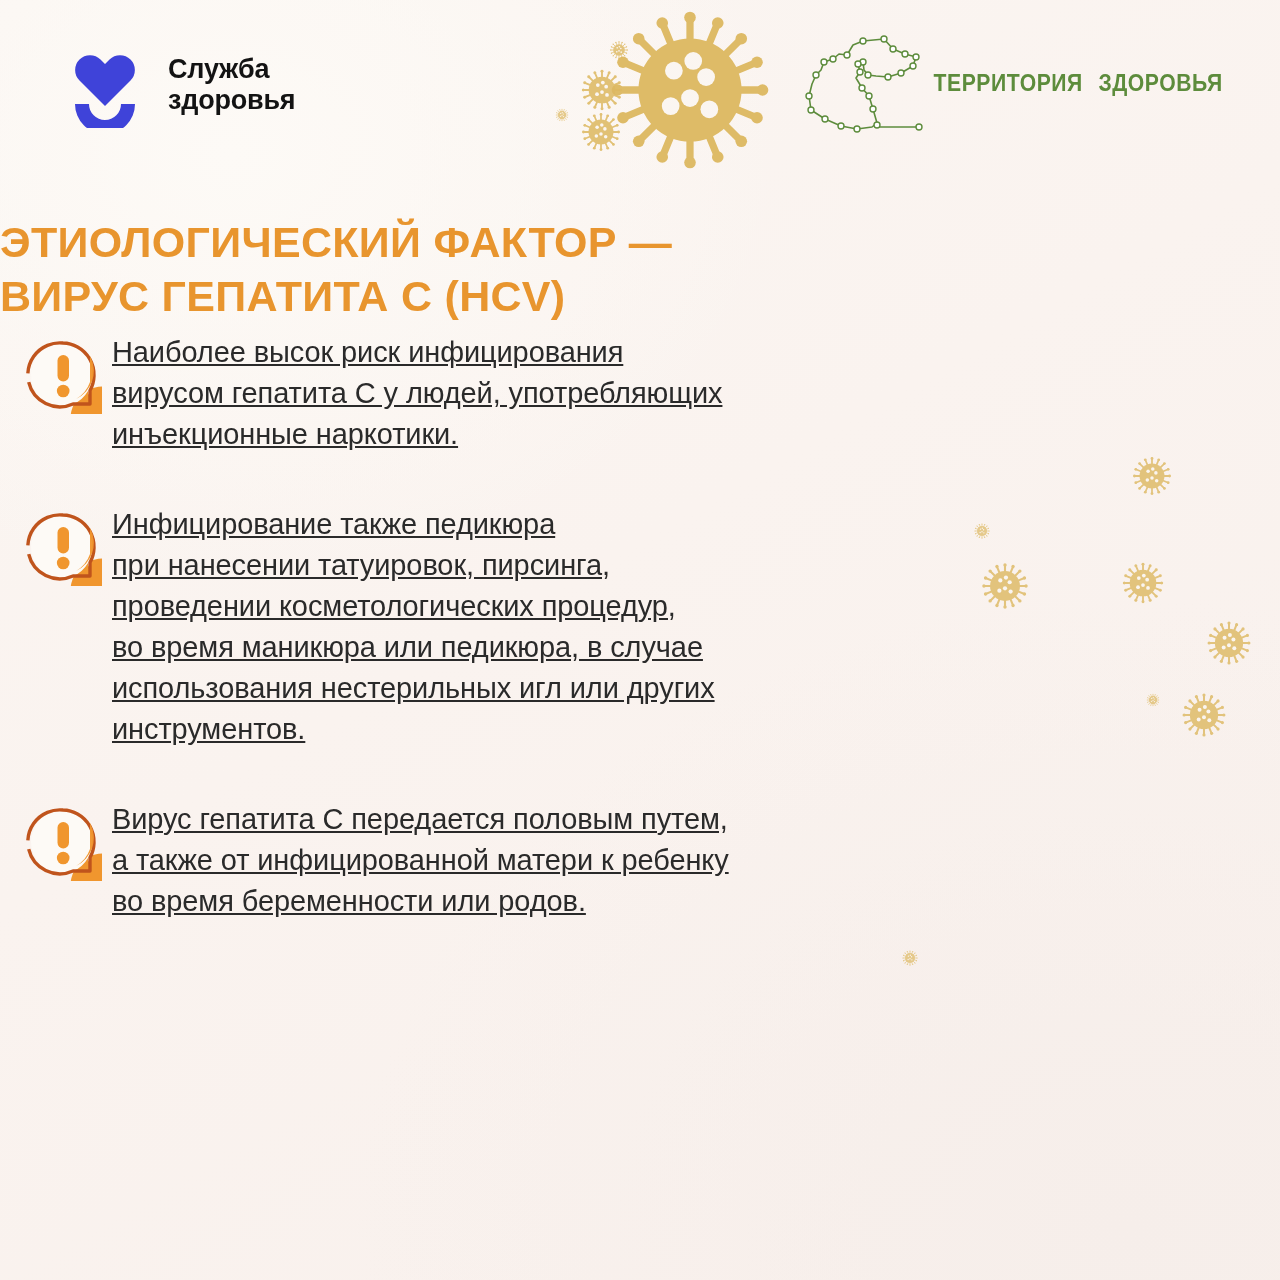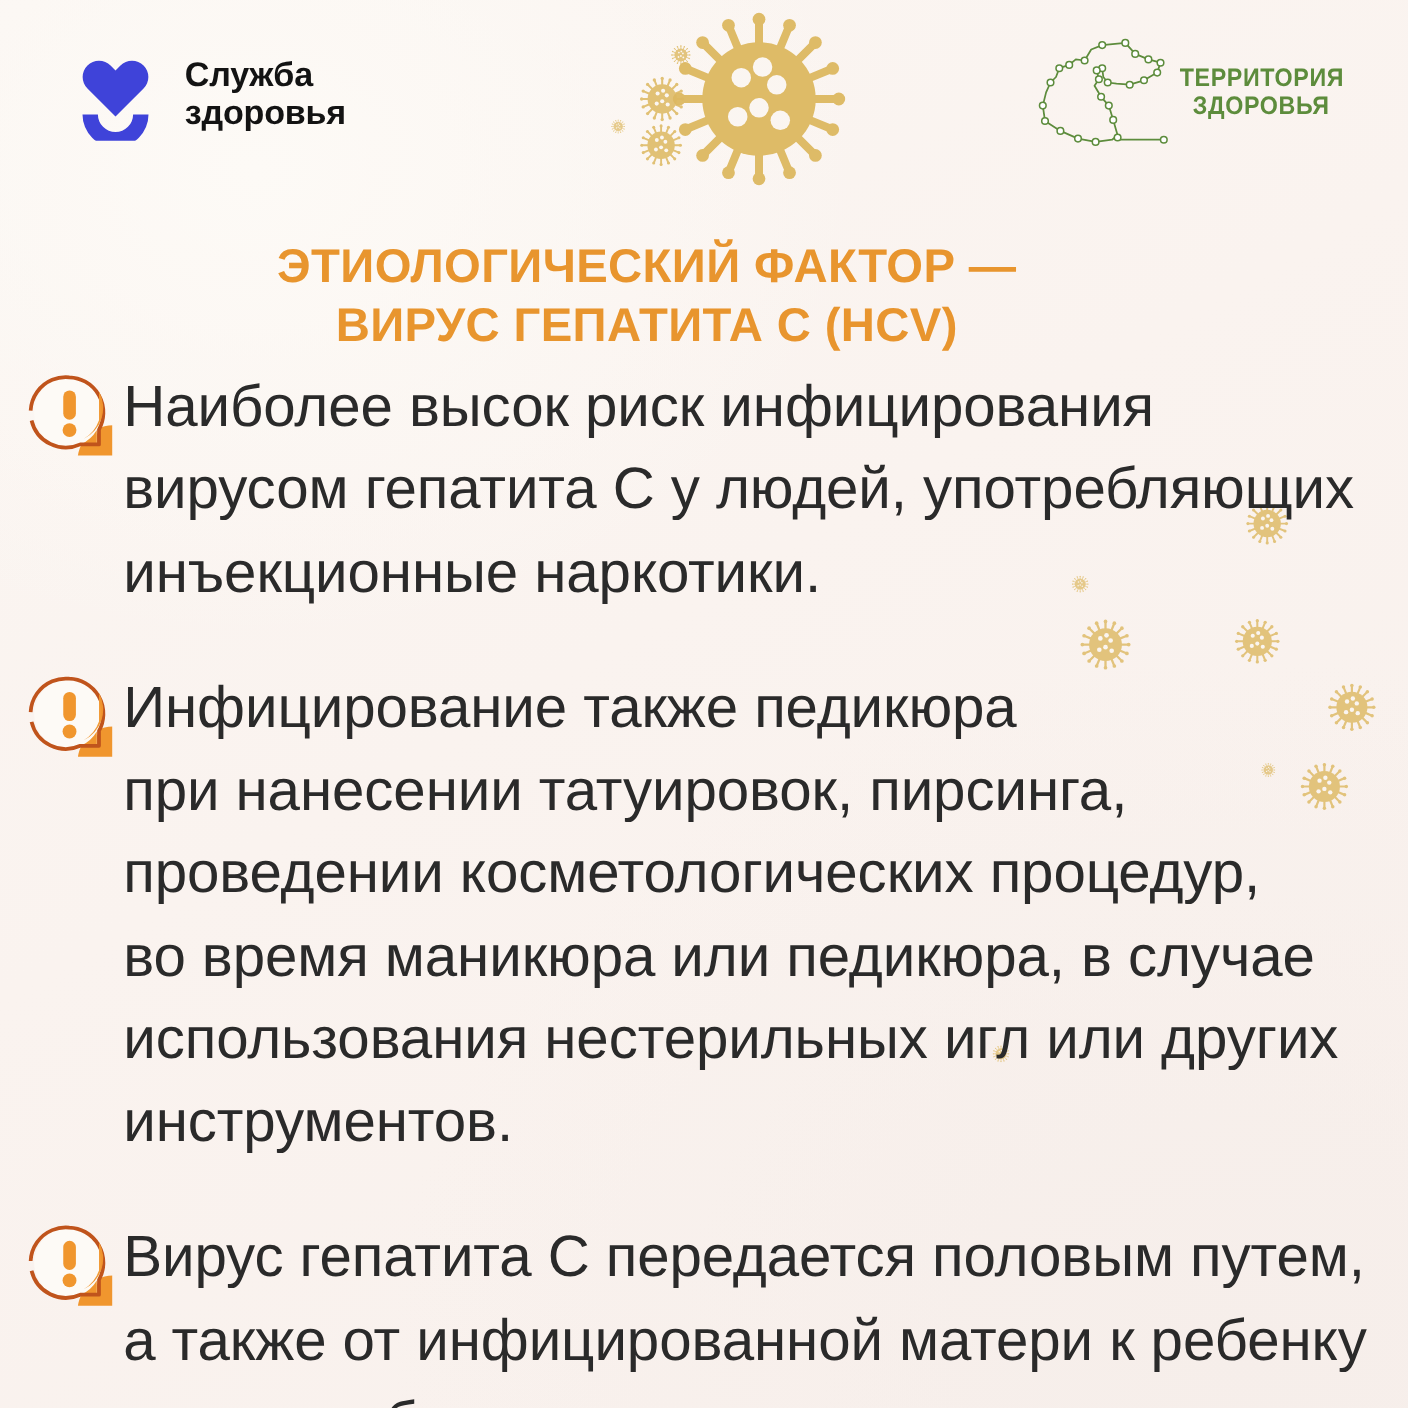--- a/index.html
+++ b/index.html
@@ -52,21 +52,21 @@
     align-items: center;
     gap: 20px;
   }
   .brand-mark {
     width: 86px;
     height: 86px;
     flex: 0 0 86px;
   }
   .brand-words {
     font-weight: 700;
-    font-size: 31px;
+    font-size: 27px;
     line-height: 1.14;
     color: #131313;
     letter-spacing: -0.2px;
     white-space: pre-line;
   }
 
   .brand-right {
     position: absolute;
     right: 52px;
     top: 26px;
@@ -74,42 +74,42 @@
     align-items: center;
     gap: 4px;
   }
   .brand-map {
     width: 126px;
     height: 112px;
     flex: 0 0 126px;
   }
   .brand-right-words {
     display: flex;
-    flex-direction: column;
+    flex-direction: row;
     align-items: center;
     gap: 3px;
     margin-top: 2px;
   }
   .brand-right-words span {
     font-family: "Liberation Sans Narrow", "Liberation Sans", sans-serif;
     font-weight: 700;
     font-size: 23px;
     line-height: 1;
     letter-spacing: 0.6px;
     color: #5d8c3c;
     transform: scaleX(0.92);
   }
 
   
   .title {
     position: absolute;
     top: 186px;
     left: 0;
     width: 1176px;
-    text-align: center;
+    text-align: left;
     font-weight: 700;
     font-size: 43px;
     line-height: 1.26;
     letter-spacing: 0.3px;
     color: #e8952e;
     white-space: pre-line;
   }
 
   
   .bullets {
@@ -128,26 +128,27 @@
 
   .bullet-icon {
     flex: 0 0 78px;
     width: 78px;
     height: 78px;
     margin-top: 6px;
   }
 
   .bullet-text {
     flex: 1 1 auto;
-    font-size: 53px;
+    font-size: 29px;
     line-height: 1.42;
     color: #2a2a2a;
     letter-spacing: -0.1px;
     white-space: pre-line;
     padding-top: 2px;
+    text-decoration: underline;
   }
 </style>
 </head>
 <body>
 
 <div id="poster">
 
   <div class="virus-layer">
       <svg viewBox="0 0 100 100" width="161.20000000000002" height="161.20000000000002" class="virus" style="left: 690px; top: 90px; opacity: 0.95;">
         <g fill="#ddb860">

